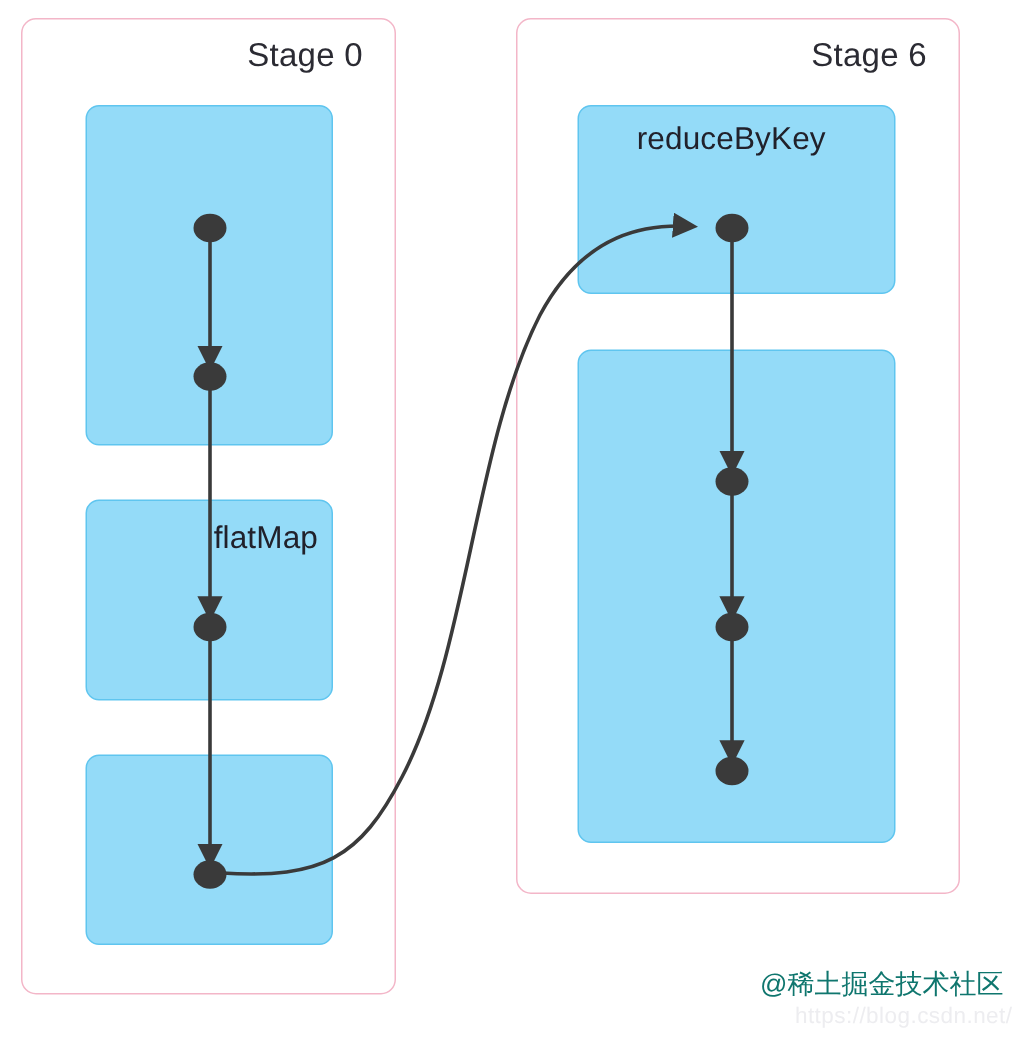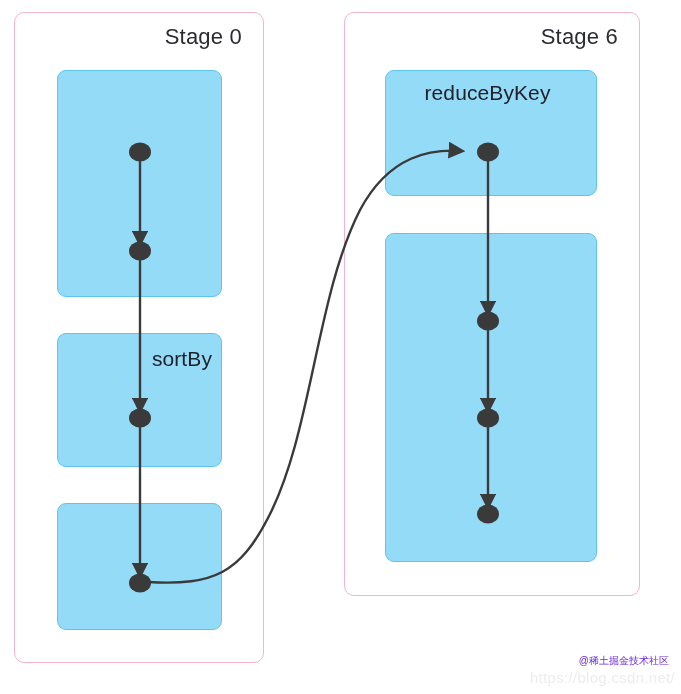--- a/index.html
+++ b/index.html
@@ -53,22 +53,22 @@
     left: 0;
     top: 0;
     width: 681px;
     height: 694px;
     pointer-events: none;
   }
   .watermark-handle {
     position: absolute;
     right: 12px;
     bottom: 26px;
-    font-size: 10px;
-    color: #6d28d9;
+    font-size: 18px;
+    color: #0f766e;
     white-space: nowrap;
   }
   .watermark-url {
     position: absolute;
     right: 6px;
     bottom: 8px;
     font-size: 15px;
     color: #ededf0;
     white-space: nowrap;
     letter-spacing: 0.3px;
@@ -78,21 +78,21 @@
 <body>
 
 <div id="canvas">
 
   <div class="stage-box" style="left:14px; top:12px; width:250px; height:651px;"></div>
   <div class="stage-label" style="left:64px; top:24px; width:178px;">Stage 0</div>
 
   <div class="rdd-box" style="left:57px; top:70px; width:165px; height:227px;"></div>
 
   <div class="rdd-box" style="left:57px; top:333px; width:165px; height:134px;"></div>
-  <div class="rdd-label" style="left:62px; top:347px; width:150px;">sortBy</div>
+  <div class="rdd-label" style="left:62px; top:347px; width:150px;">flatMap</div>
 
   <div class="rdd-box" style="left:57px; top:503px; width:165px; height:127px;"></div>
 
   <div class="stage-box" style="left:344px; top:12px; width:296px; height:584px;"></div>
   <div class="stage-label" style="left:440px; top:24px; width:178px;">Stage 6</div>
 
   <div class="rdd-box" style="left:385px; top:70px; width:212px; height:126px;"></div>
   <div class="rdd-label" style="left:390px; top:81px; width:195px;text-align:center;">reduceByKey</div>
 
   <div class="rdd-box" style="left:385px; top:233px; width:212px; height:329px;"></div>

